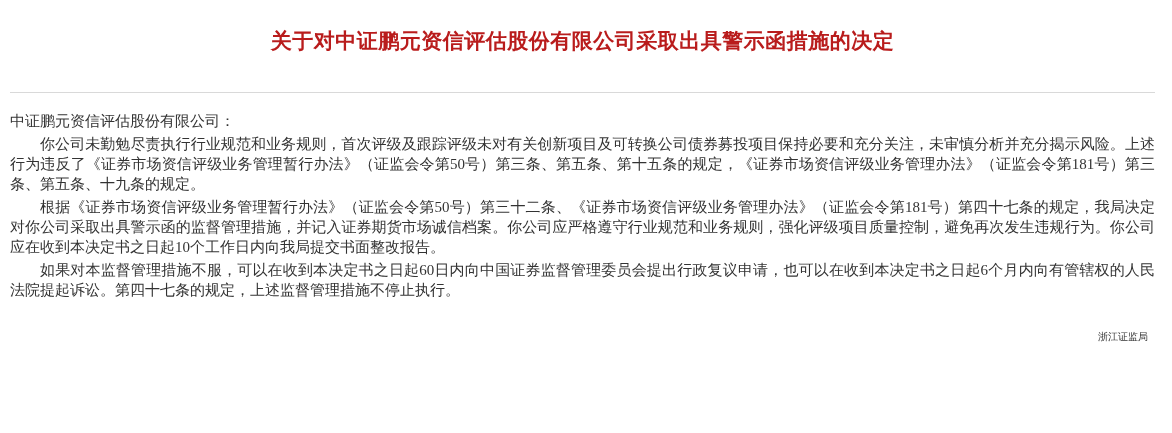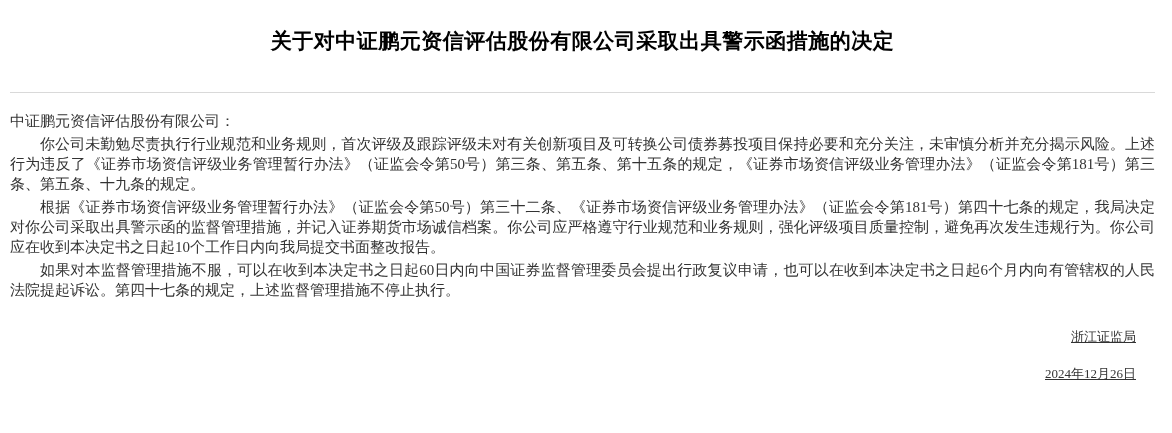--- a/index.html
+++ b/index.html
@@ -20,21 +20,21 @@
     height: 100%;
     padding: 0 17px 0 10px;
   }
   .doc-title {
     margin: 0;
     padding-top: 27px;
     text-align: center;
     font-size: 21px;
     font-weight: bold;
     line-height: 28px;
-    color: #000000;
+    color: #b91c1c;
     letter-spacing: 0.5px;
   }
   .divider {
     border: none;
     border-top: 1px solid #d9d9d9;
     margin: 37px 0 0 0;
     height: 0;
   }
   .doc-body {
     margin-top: 18px;
@@ -48,25 +48,24 @@
   }
   .doc-body p.indent {
     text-indent: 2em;
   }
   .sign-block {
     margin-top: 26px;
     padding-right: 3px;
     text-align: right;
   }
   .sign-block p {
-    margin: 16px;
-    font-size: 13px;
+    margin: 4px;
+    font-size: 10px;
     line-height: 21px;
     color: #333333;
-    text-decoration: underline;
   }
 </style>
 </head>
 <body>
 
 <div class="doc">
 
   <h1 class="doc-title">关于对中证鹏元资信评估股份有限公司采取出具警示函措施的决定</h1>
 
   <hr class="divider">
@@ -77,16 +76,15 @@
 
     <p class="indent">你公司未勤勉尽责执行行业规范和业务规则，首次评级及跟踪评级未对有关创新项目及可转换公司债券募投项目保持必要和充分关注，未审慎分析并充分揭示风险。上述行为违反了《证券市场资信评级业务管理暂行办法》（证监会令第50号）第三条、第五条、第十五条的规定，《证券市场资信评级业务管理办法》（证监会令第181号）第三条、第五条、十九条的规定。</p>
 
     <p class="indent">根据《证券市场资信评级业务管理暂行办法》（证监会令第50号）第三十二条、《证券市场资信评级业务管理办法》（证监会令第181号）第四十七条的规定，我局决定对你公司采取出具警示函的监督管理措施，并记入证券期货市场诚信档案。你公司应严格遵守行业规范和业务规则，强化评级项目质量控制，避免再次发生违规行为。你公司应在收到本决定书之日起10个工作日内向我局提交书面整改报告。</p>
 
     <p class="indent">如果对本监督管理措施不服，可以在收到本决定书之日起60日内向中国证券监督管理委员会提出行政复议申请，也可以在收到本决定书之日起6个月内向有管辖权的人民法院提起诉讼。第四十七条的规定，上述监督管理措施不停止执行。</p>
   </div>
 
   <div class="sign-block">
     <p>浙江证监局</p>
-    <p>2024年12月26日</p>
   </div>
 
 </div>
 
 </body></html>

